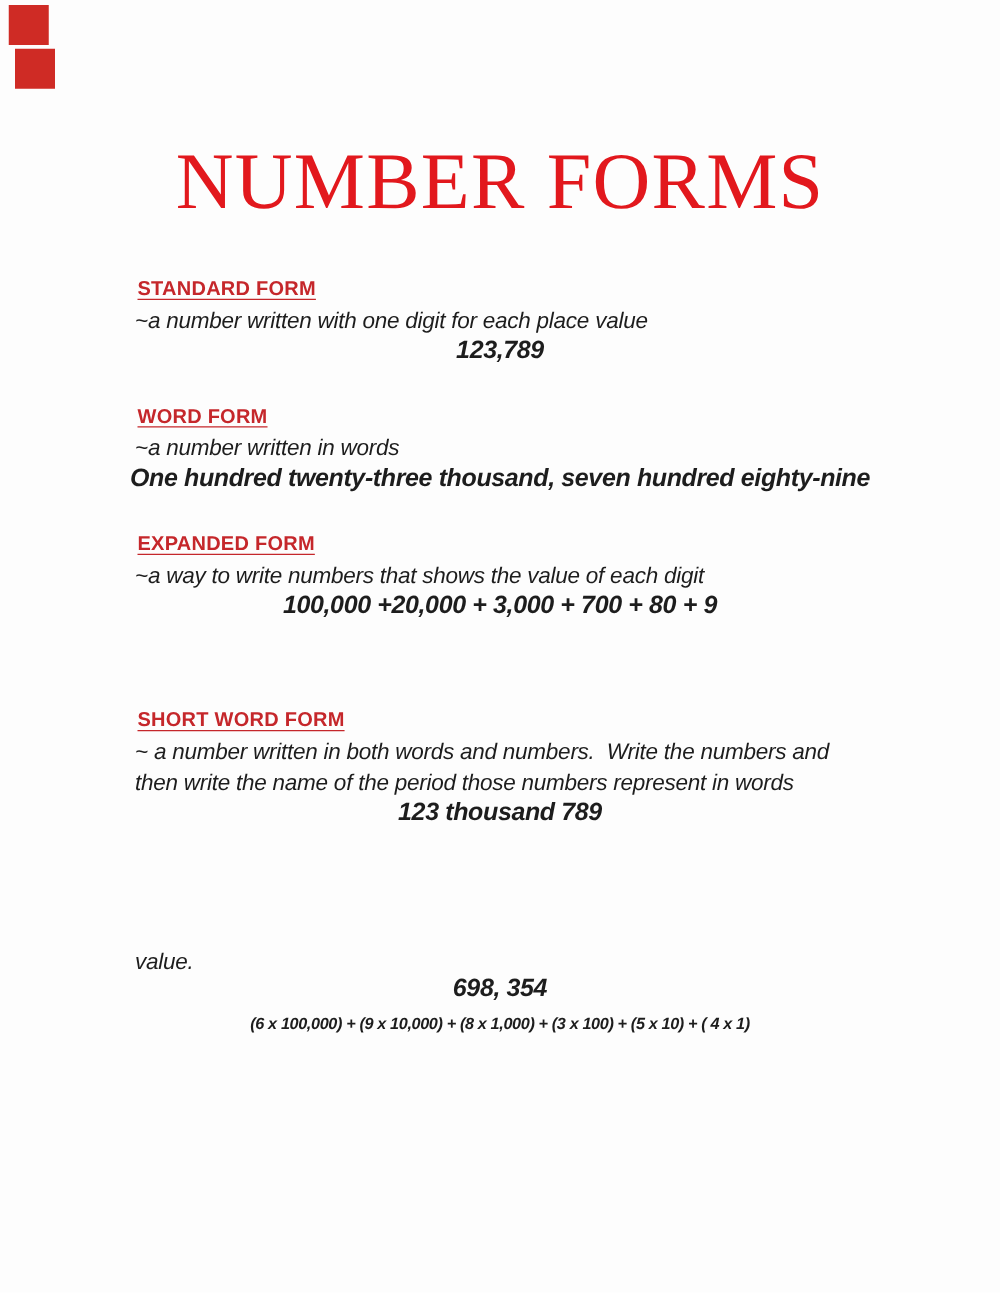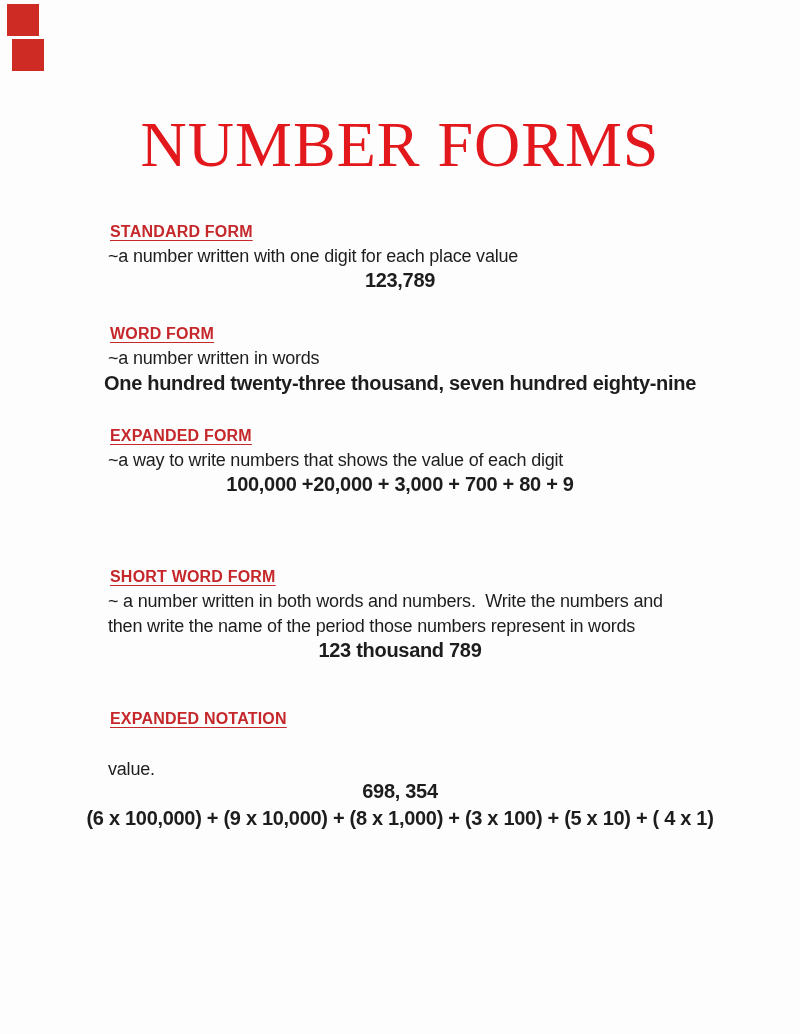--- a/index.html
+++ b/index.html
@@ -41,32 +41,33 @@
     white-space: pre;
   }
   .line {
     position: absolute;
     left: 92px;
     font-size: 18px;
     line-height: 25px;
     letter-spacing: -0.2px;
     white-space: pre;
     color: var(--c-body, #1d1d1d);
+    font-style: italic;
   }
   .line.center {
     left: 0; right: 0;
     text-align: center;
   }
   .line.bold {
     font-weight: bold;
     font-size: 20px;
     letter-spacing: -0.3px;
   }
   .line.formula {
-    font-size: 20px;
+    font-size: 13px;
     letter-spacing: -0.3px;
   }
   .corner-mark {
     position: absolute;
     background: var(--c-mark, #cf2b25);
   }
   .mark-1 { left: 7px;  top: 4px;  width: 13px; height: 12px; }
   .mark-2 { left: 12px; top: 39px; width: 8px;  height: 8px; }
 </style>
 </head>
@@ -89,18 +90,17 @@
 
   <div class="heading" style="top:407px">EXPANDED FORM</div>
   <div class="line" style="top:432px">~a way to write numbers that shows the value of each digit</div>
   <div class="line bold center" style="top:456px">100,000 +20,000 + 3,000 + 700 + 80 + 9</div>
 
   <div class="heading" style="top:548px">SHORT WORD FORM</div>
   <div class="line" style="top:598px">then write the name of the period those numbers represent in words</div>
   <div class="line" style="top:573px">~ a number written in both words and numbers.  Write the numbers and</div>
   <div class="line bold center" style="top:622px">123 thousand 789</div>
 
-  <div class="heading" style="top:690px">EXPANDED NOTATION</div>
   <div class="line" style="top:741px">value.</div>
   <div class="line bold center" style="top:763px">698, 354</div>
   <div class="line bold formula center" style="top:790px">(6 x 100,000) + (9 x 10,000) + (8 x 1,000) + (3 x 100) + (5 x 10) + ( 4 x 1)</div>
 
 </div>
 
 </body></html>

